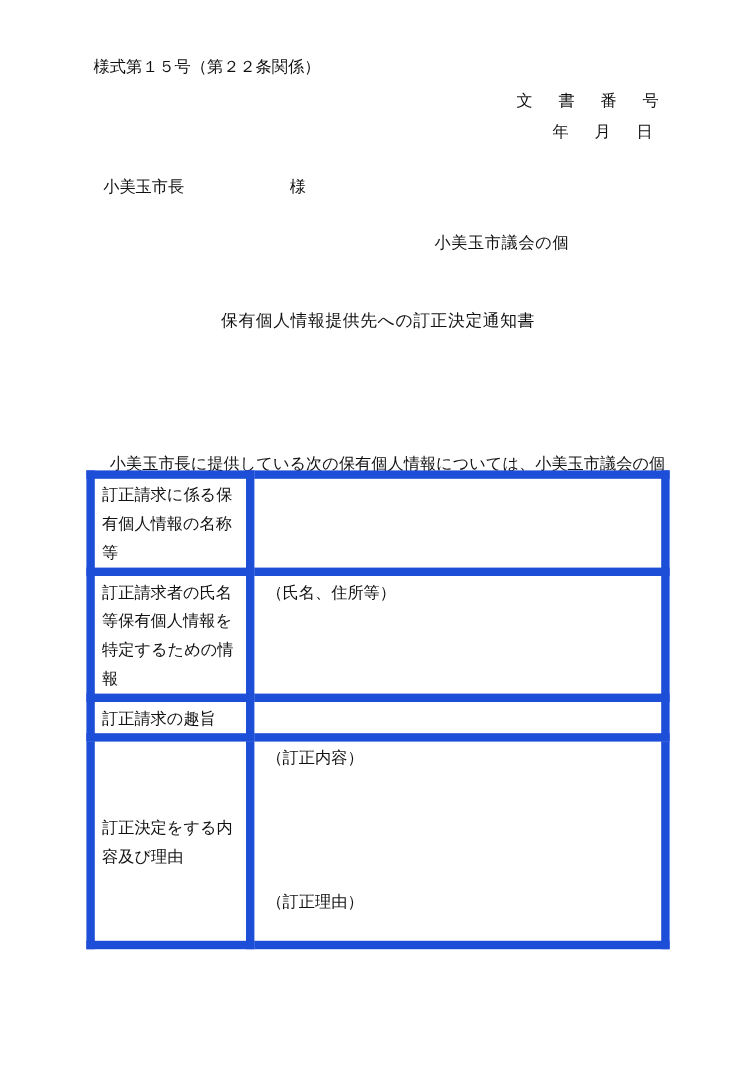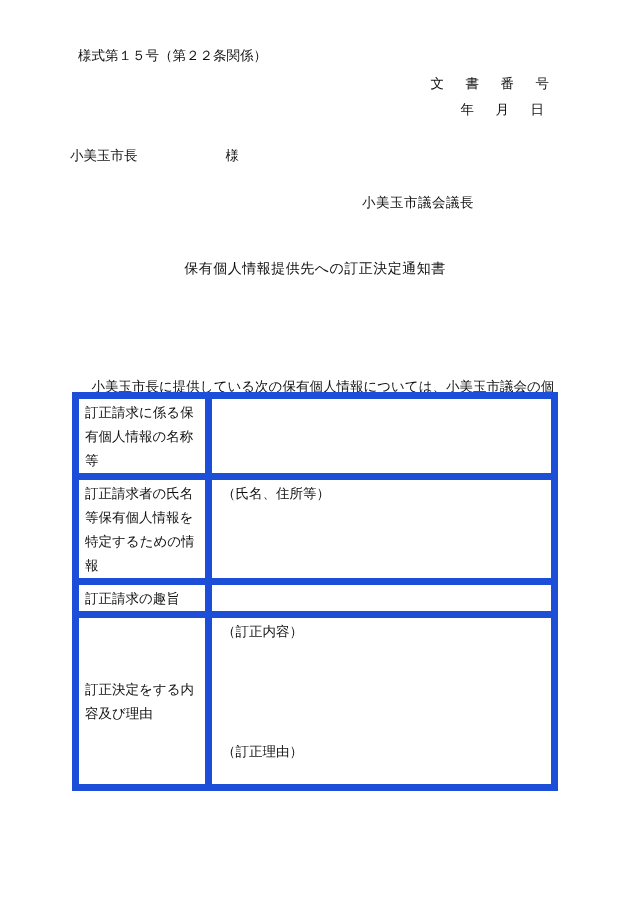--- a/index.html
+++ b/index.html
@@ -9,21 +9,21 @@
     background:#ffffff;
     color:#111111;
     font-family:"Liberation Serif","DejaVu Serif",serif;
     font-size:13.5px;
     overflow:hidden;
   }
   .abs{position:absolute;white-space:pre;line-height:24px;}
   .form-no{left:78px;top:44px;}
   .doc-no{top:72px;right:77px;letter-spacing:4px;}
   .date-line{top:98px;right:82px;letter-spacing:4px;}
-  .addressee{left:70px;top:144px;}
+  .addressee{left:86px;top:144px;}
   .honorific{margin-left:88px;}
   .sender{left:362px;top:191px;letter-spacing:0.5px;}
   .doc-title{left:0;top:257px;width:630px;text-align:center;font-size:14px;letter-spacing:0.5px;}
   .body-par{left:78px;top:304px;line-height:24px;}
   .body-par div{white-space:pre;margin-top:23px;}
   table.form{
     position:absolute;left:72px;top:392px;
     width:486px;
     border-collapse:collapse;
     table-layout:fixed;
@@ -51,21 +51,21 @@
 <div class="page">
 
   <div class="abs form-no">様式第１５号（第２２条関係）</div>
 
   <div class="abs doc-no">文　書　番　号</div>
 
   <div class="abs date-line">年　月　日</div>
 
   <div class="abs addressee"><span>小美玉市長</span><span class="honorific">様</span></div>
 
-  <div class="abs sender">小美玉市議会議長</div>
+  <div class="abs sender">小美玉市議会の個</div>
 
   <div class="abs doc-title">保有個人情報提供先への訂正決定通知書</div>
 
   <div class="abs body-par">
     <div>　小美玉市長に提供している次の保有個人情報については、小美玉市議会の個</div>
   </div>
 
   <table class="form">
     <tbody>
       <tr class="r1">

